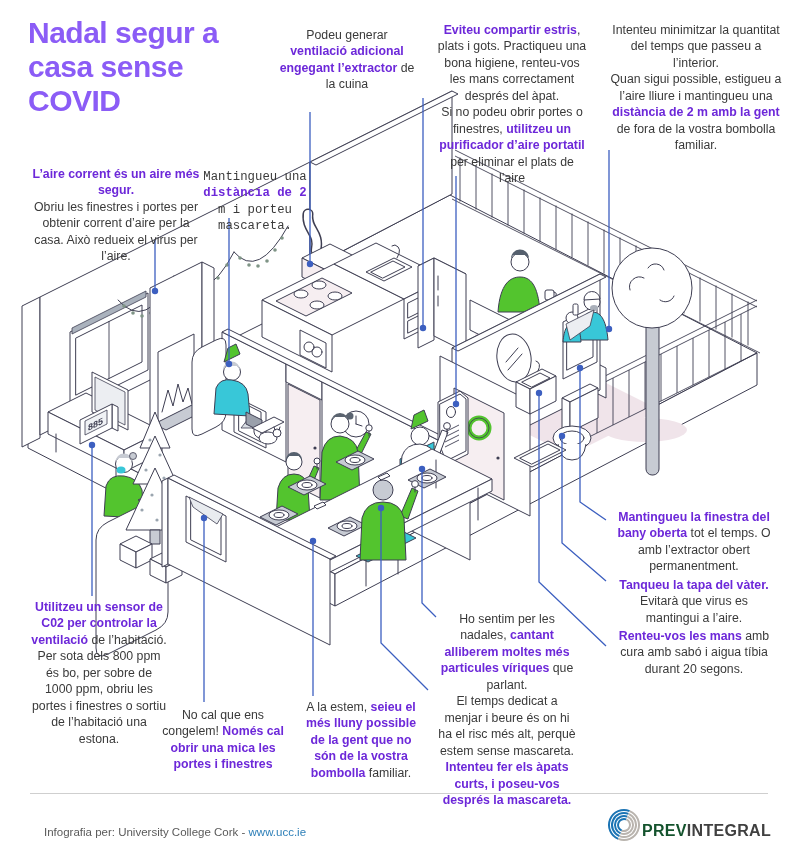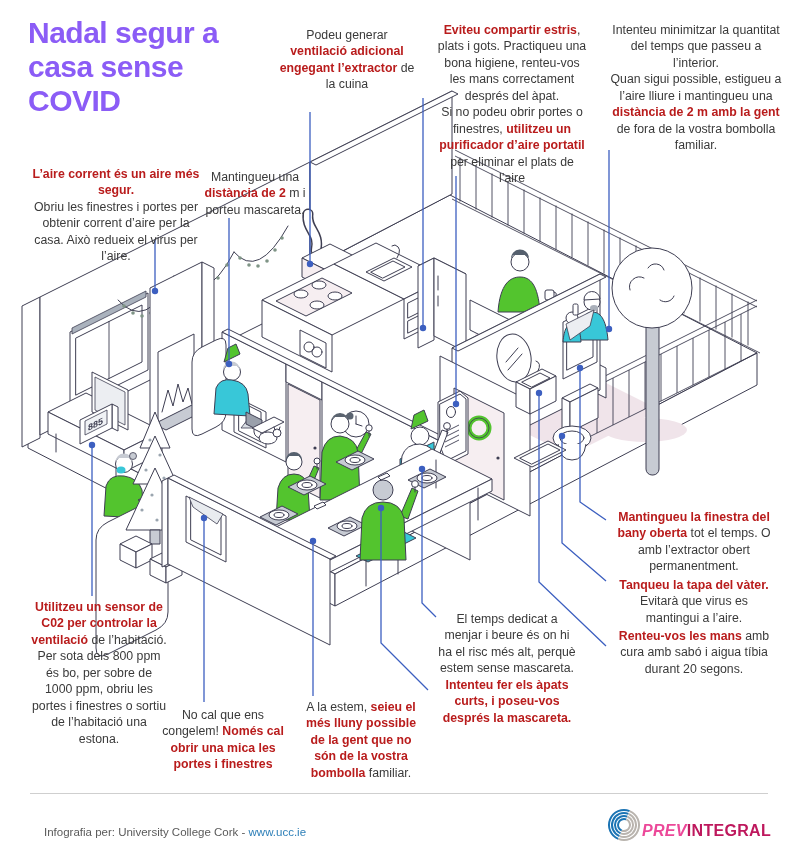--- a/index.html
+++ b/index.html
@@ -3,41 +3,41 @@
 <meta charset="utf-8">
 <style>
   html,body{margin:0;padding:0;background:#fff;}
   #page{position:relative;width:797px;height:861px;background:#fff;overflow:hidden;
         font-family:"Liberation Sans","DejaVu Sans",sans-serif;}
   #title{position:absolute;left:28px;top:16px;width:210px;font-size:30px;line-height:1.13;
          font-weight:700;color:#8b5cf6;letter-spacing:-0.5px;}
   .co{position:absolute;font-size:12.3px;line-height:1.34;color:#3a3a3a;}
   .co p{margin:0;text-align:center;}
   .co p + p{margin-top:0;}
-  .co b{color:#b91c1c;}
+  .co b{color:#6d28d9;}
   svg text{font-family:"Liberation Sans","DejaVu Sans",sans-serif;}
   #house{position:absolute;left:0;top:0;}
   .o{fill:#fff;stroke:#3e3e52;stroke-width:1;stroke-linejoin:round;}
   .of{fill:none;stroke:#3e3e52;stroke-width:1;stroke-linejoin:round;stroke-linecap:round;}
   .gy{fill:#c7cbd3;stroke:#3e3e52;stroke-width:1;stroke-linejoin:round;}
   .gy2{fill:#9aa0ab;stroke:#3e3e52;stroke-width:1;}
   .pk{fill:#f6eef1;stroke:#3e3e52;stroke-width:1;stroke-linejoin:round;}
   .pkf{fill:#f0e4ea;stroke:none;}
   .grn{fill:#53c42e;stroke:#3e3e52;stroke-width:1;stroke-linejoin:round;}
   .tlc{fill:#38c7d8;stroke:#3e3e52;stroke-width:1;stroke-linejoin:round;}
   .ln{fill:none;stroke:#3c5fc0;stroke-width:1.3;}
   .dt{fill:#3c5fc0;stroke:none;}
   .slat{stroke:#3e3e52;stroke-width:0.9;}
   #footer-rule{position:absolute;left:30px;width:738px;top:793px;border-top:1px solid #cfcfcf;}
   #footer-text{position:absolute;left:44px;top:806px;font-size:11.5px;color:#5a5a5a;margin-top:20px;}
   #footer-text a{color:#2d7fb8;text-decoration:none;}
   #logo{position:absolute;right:26px;top:801px;display:flex;align-items:flex-end;}
   #logo .t{font-size:16px;font-weight:700;letter-spacing:0.3px;line-height:1;padding-bottom:6px;}
-  #logo .p1{color:#ec4899;font-style:italic;}
-  #logo .p2{color:#be185d;}
+  #logo .p1{color:#14532d;}
+  #logo .p2{color:#404040;}
 </style>
 </head>
 <body>
 
 <div id="page">
 
   <svg id="house" width="797" height="861" viewBox="0 0 797 861">
 
     <g>
       <polygon class="o" points="28,416 450,195 757,353 335,574"></polygon>
@@ -411,21 +411,21 @@
         <circle class="dt" cx="381" cy="508" r="3.2"></circle>
     </g>
   </svg>
 
   <div id="title">Nadal segur a casa sense COVID</div>
 
   <div class="co" style="left:30px;top:166px;width:172px;">
       <p><b>L’aire corrent és un aire més segur.</b></p>
       <p><span>Obriu les finestres i portes per obtenir corrent d’aire per la casa. Això redueix el virus per l’aire.</span></p>
     </div>
-  <div class="co" style="left:196px;top:169px;width:118px;">
+  <div class="co" style="left:196px;top:169px;width:118px;font-family:Liberation Mono, monospace;">
       <p><span>Mantingueu una </span><b>distància de 2</b><span> m i porteu mascareta.</span></p>
     </div>
   <div class="co" style="left:277px;top:27px;width:140px;">
       <p><span>Podeu generar </span><b>ventilació adicional engegant l’extractor</b><span> de la cuina</span></p>
     </div>
   <div class="co" style="left:437px;top:22px;width:150px;">
       <p><b>Eviteu compartir estris</b><span>, plats i gots. Practiqueu una bona higiene, renteu-vos les mans correctament després del àpat.</span></p>
       <p><span>Si no podeu obrir portes o finestres, </span><b>utilitzeu un purificador d’aire portatil</b><span> per eliminar el plats de l’aire</span></p>
     </div>
   <div class="co" style="left:610px;top:22px;width:172px;">
@@ -444,20 +444,21 @@
   <div class="co" style="left:31px;top:599px;width:136px;">
       <p><b>Utilitzeu un sensor de C02 per controlar la ventilació</b><span> de l’habitació. Per sota dels 800 ppm és bo, per sobre de 1000 ppm, obriu les portes i finestres o sortiu de l’habitació una estona.</span></p>
     </div>
   <div class="co" style="left:160px;top:707px;width:126px;">
       <p><span>No cal que ens congelem! </span><b>Només cal obrir una mica les portes i finestres</b></p>
     </div>
   <div class="co" style="left:298px;top:699px;width:126px;">
       <p><span>A la estem, </span><b>seieu el més lluny possible de la gent que no són de la vostra bombolla</b><span> familiar.</span></p>
     </div>
   <div class="co" style="left:437px;top:611px;width:140px;">
+      <p><span>Ho sentim per les nadales, </span><b>cantant alliberem moltes més particules víriques</b><span> que parlant.</span></p>
       <p><span>El temps dedicat a menjar i beure és on hi ha el risc més alt, perquè estem sense mascareta. </span><b>Intenteu fer els àpats curts, i poseu-vos després la mascareta.</b></p>
     </div>
 
   <div id="footer-rule"></div>
   <div id="footer-text">
     <span>Infografia per: University College Cork - </span><a href="#">www.ucc.ie</a>
   </div>
 
   <div id="logo">
     <svg width="36" height="44" viewBox="0 0 36 44">

